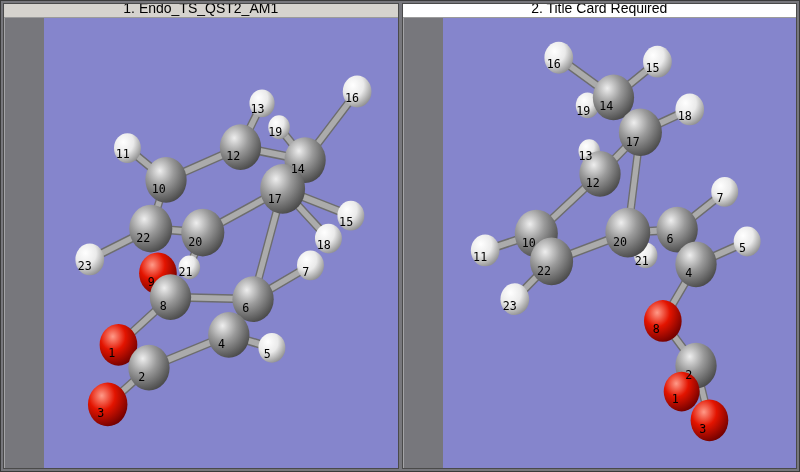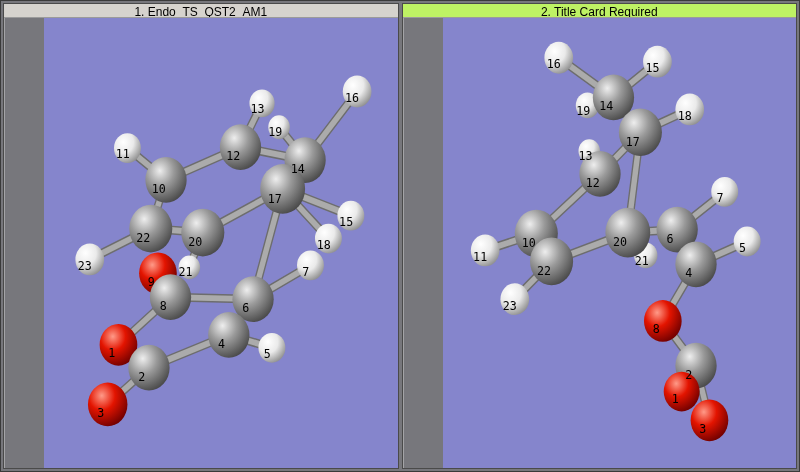--- a/index.html
+++ b/index.html
@@ -23,23 +23,23 @@
     flex-direction: column;
     border: 1px solid #4a4a4a;
     box-shadow: inset 1px 1px 0 #ffffff55;
   }
   .titlebar {
     flex: 0 0 14px;
     height: 14px;
     background: linear-gradient(#e8e6e1, #cfccc5);
     border-bottom: 1px solid #9b9b9b;
     display: flex;
-    align-items: flex-end;
+    align-items: flex-start;
     justify-content: center;
-    font-size: 12px;
+    font-size: 14px;
     line-height: 9px;
     color: #000;
     overflow: hidden;
     white-space: nowrap;
   }
   .viewport {
     flex: 1;
     position: relative;
     overflow: hidden;
     background: #8585cc;
@@ -175,21 +175,21 @@
           <text x="75.65" y="341.35" text-anchor="middle" font-family="DejaVu Sans Mono, monospace" font-size="13" fill="#000000">1</text>
           <text x="248.75" y="342.25" text-anchor="middle" font-family="DejaVu Sans Mono, monospace" font-size="13" fill="#000000">5</text>
           <text x="197.95" y="332.05" text-anchor="middle" font-family="DejaVu Sans Mono, monospace" font-size="13" fill="#000000">4</text>
           <text x="108.95" y="365.05" text-anchor="middle" font-family="DejaVu Sans Mono, monospace" font-size="13" fill="#000000">2</text>
           <text x="63.3" y="401.7" text-anchor="middle" font-family="DejaVu Sans Mono, monospace" font-size="13" fill="#000000">3</text>
         </svg>
     </div>
   </div>
 
   <div class="panel">
-    <div class="titlebar" style="background: #bef264;">
+    <div class="titlebar" style="background: #ffffff;">
       <span>2. Title Card Required</span>
     </div>
     <div class="viewport" style="background: rgb(133, 133, 204);">
       <svg id="svg1" viewBox="0 0 394 453" preserveAspectRatio="none">
           <line stroke="#6d6d6d" stroke-width="9" x1="129" y1="40" x2="190" y2="80" stroke-linecap="round"></line>
           <line stroke="#ababab" stroke-width="6" x1="129" y1="40" x2="190" y2="80" stroke-linecap="round"></line>
           <line stroke="#6d6d6d" stroke-width="9" x1="239" y1="44" x2="190" y2="80" stroke-linecap="round"></line>
           <line stroke="#ababab" stroke-width="6" x1="239" y1="44" x2="190" y2="80" stroke-linecap="round"></line>
           <line stroke="#6d6d6d" stroke-width="9" x1="161" y1="88" x2="190" y2="80" stroke-linecap="round"></line>
           <line stroke="#ababab" stroke-width="6" x1="161" y1="88" x2="190" y2="80" stroke-linecap="round"></line>

